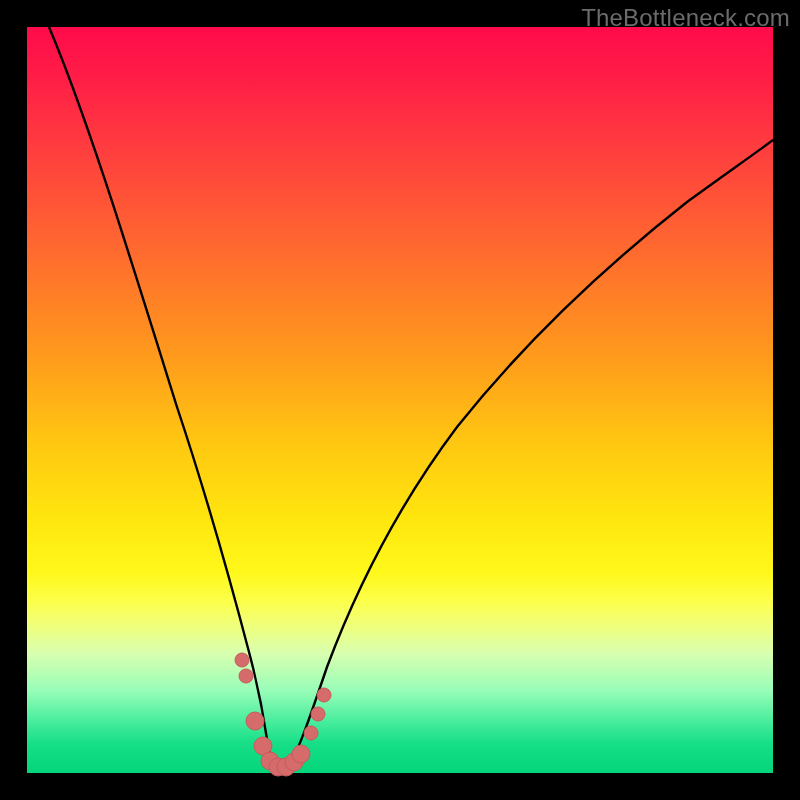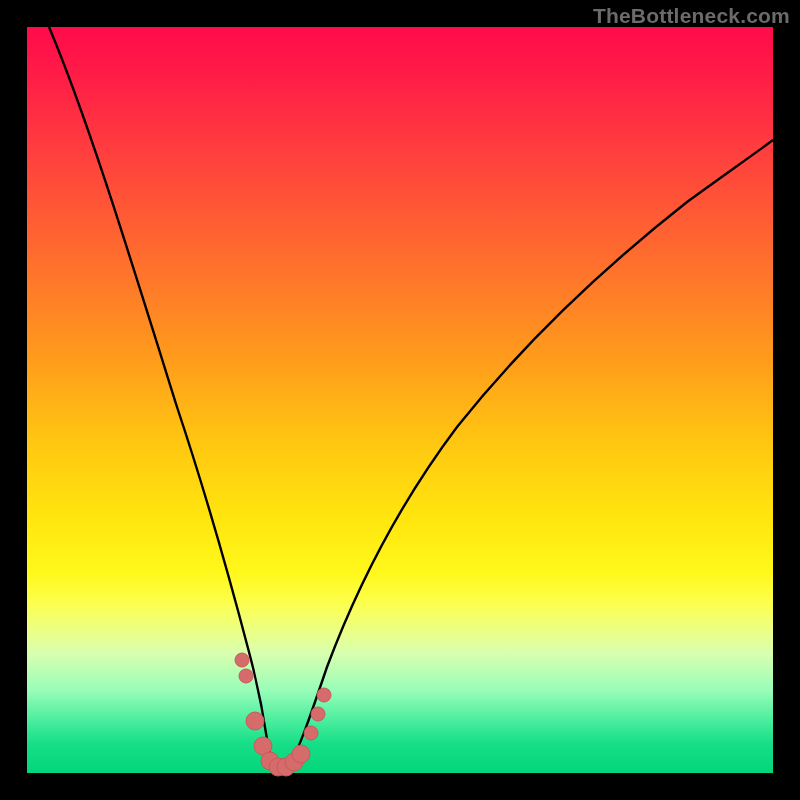--- a/index.html
+++ b/index.html
@@ -43,22 +43,22 @@
       #49ed9d 93%,
       #17df87 96%,
       #04d57a 100%
     );
   }
   .watermark {
     position: absolute;
     top: 4px;
     right: 10px;
     color: #6b6b6b;
-    font-size: 21px;
-    font-weight: 700;
+    font-size: 24px;
+    font-weight: 400;
     letter-spacing: 0.2px;
     user-select: none;
   }
   svg.curve {
     position: absolute;
     left: 0;
     top: 0;
     width: 746px;
     height: 746px;
     overflow: visible;

